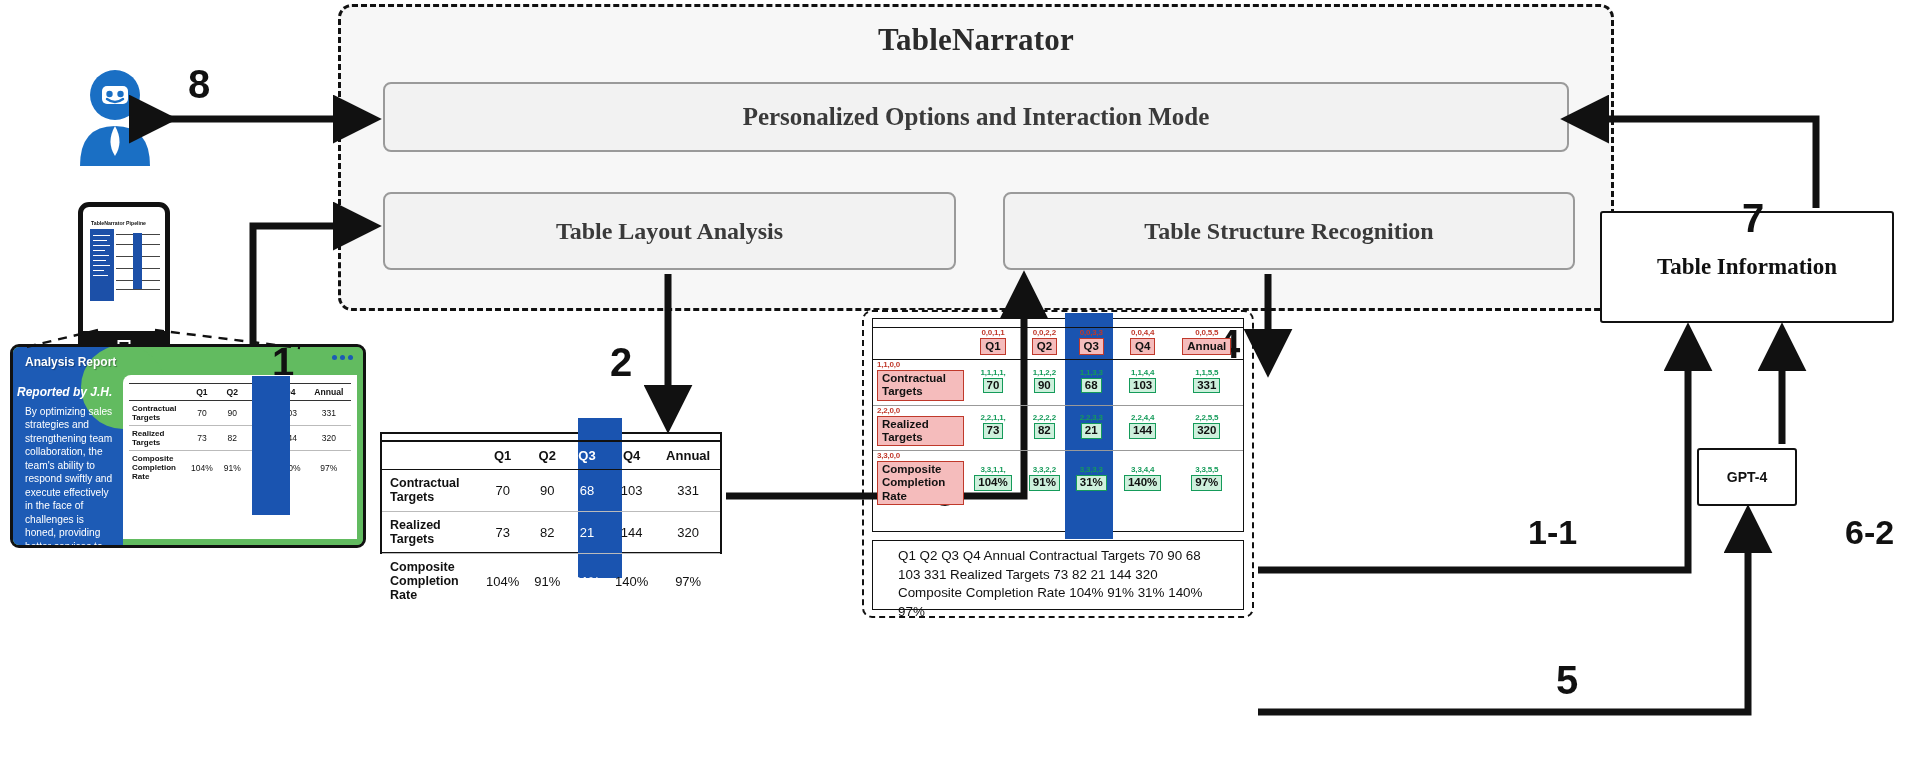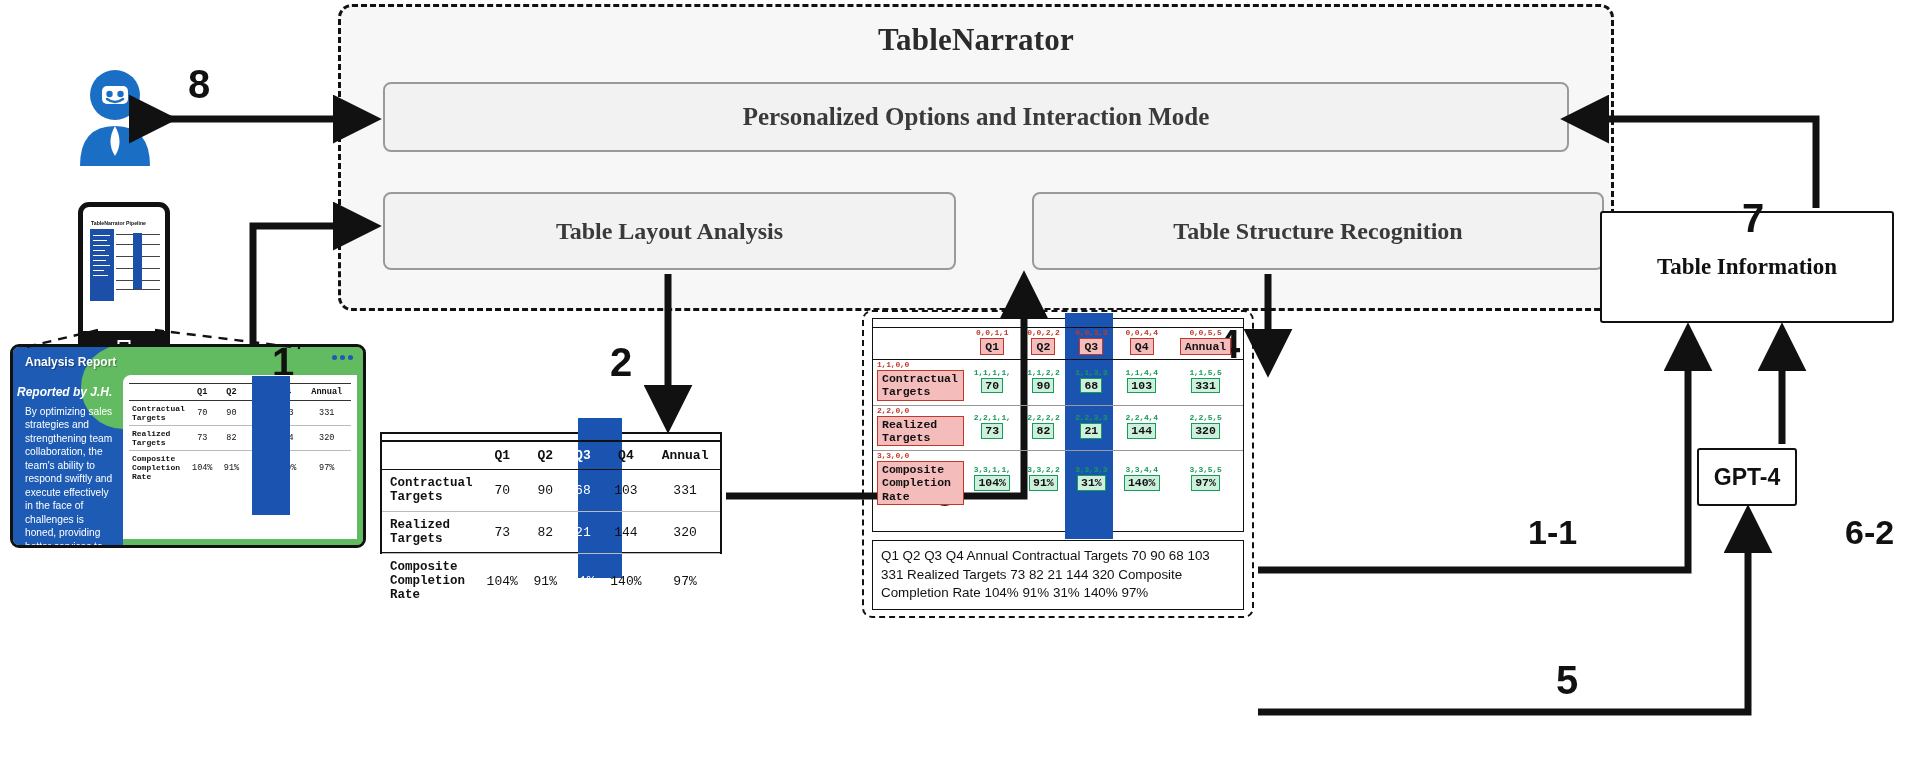--- a/index.html
+++ b/index.html
@@ -40,21 +40,21 @@
   }
   #mod-personalized {
     left: 383px; top: 82px; width: 1186px; height: 70px;
     font-size: 25px;
   }
   #mod-layout {
     left: 383px; top: 192px; width: 573px; height: 78px;
     font-size: 24px;
   }
   #mod-structure {
-    left: 1032px; top: 192px; width: 572px; height: 78px;
+    left: 1003px; top: 192px; width: 572px; height: 78px;
     font-size: 24px;
   }
 
   
   #user-icon { left: 72px; top: 68px; width: 86px; height: 100px; }
 
   
   #phone {
     left: 78px; top: 202px; width: 92px; height: 162px;
     border: 5px solid #111; border-radius: 11px; background: #fff;
@@ -128,21 +128,21 @@
     display: flex; gap: 3px;
   }
   #report-dots i { width: 5px; height: 5px; background: #1d5bb5; border-radius: 50%; display:block;}
   #report-inner {
     position: absolute; left: 110px; top: 28px; right: 6px; bottom: 6px;
     background: #fff; border-radius: 8px 0 0 0; z-index: 3;
     padding: 8px 6px 4px 6px;
   }
 
   
-  table.tn { border-collapse: collapse; width: 100%; font-family: Liberation Mono, monospace; }
+  table.tn { border-collapse: collapse; width: 100%; }
   table.tn td, table.tn th { padding: 0; }
 
   
   #mini-table { width: 100%; font-size: 8.5px; color: #111; }
   #mini-table td, #mini-table th { text-align: center; padding: 3px 1px; }
   #mini-table .rowhdr { text-align: left; font-weight: bold; font-size: 8px; padding-left: 3px; width: 56px;}
   #mini-table thead th { font-weight: bold; font-size: 8.6px; }
   #mini-table .tl-top { border-top: 1.6px solid #333; }
   #mini-table .tl-mid { border-top: 1.2px solid #333; }
   #mini-table .tl-thin { border-top: .8px solid #bbb; }
@@ -201,29 +201,29 @@
     color: #111; font-weight: bold; font-size: 11.5px;
     padding: 0px 3px; line-height: 1.2;
   }
   .rowlab-cell { text-align: left !important; padding-left: 4px !important; width: 92px; }
   .rowlab-cell .chip-red { text-align: left; font-size: 11.5px; }
 
   
   #panel5 {
     left: 872px; top: 540px; width: 372px; height: 70px;
     border: 1.6px solid #111; background: #fff;
-    padding: 6px 8px; font-size: 13.4px; color: #111; line-height: 1.38;
+    padding: 6px 25px; font-size: 13.4px; color: #111; line-height: 1.38;
   }
 
   
   #gpt4 {
     left: 1697px; top: 448px; width: 100px; height: 58px;
     border: 2.5px solid #111; background: #fff; border-radius: 3px;
     display:flex; align-items:center; justify-content:center;
-    font-weight: bold; font-size: 23px; color: #111;
+    font-weight: bold; font-size: 14px; color: #111;
   }
   
   #tableinfo {
     left: 1600px; top: 211px; width: 294px; height: 112px;
     border: 2.5px solid #111; background: #fff; border-radius: 3px;
     display:flex; align-items:center; justify-content:center;
     font-weight: bold; font-size: 23px; color: #111;
     font-family: "Liberation Serif", serif;
   }
 

